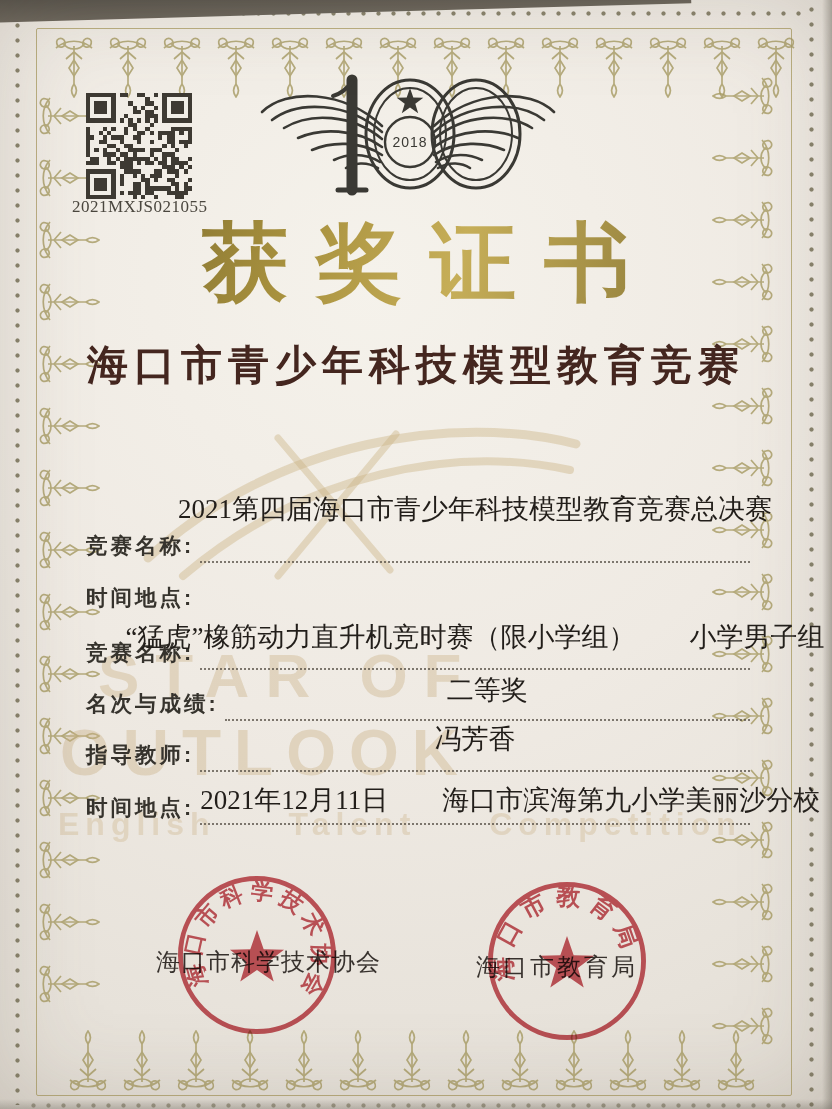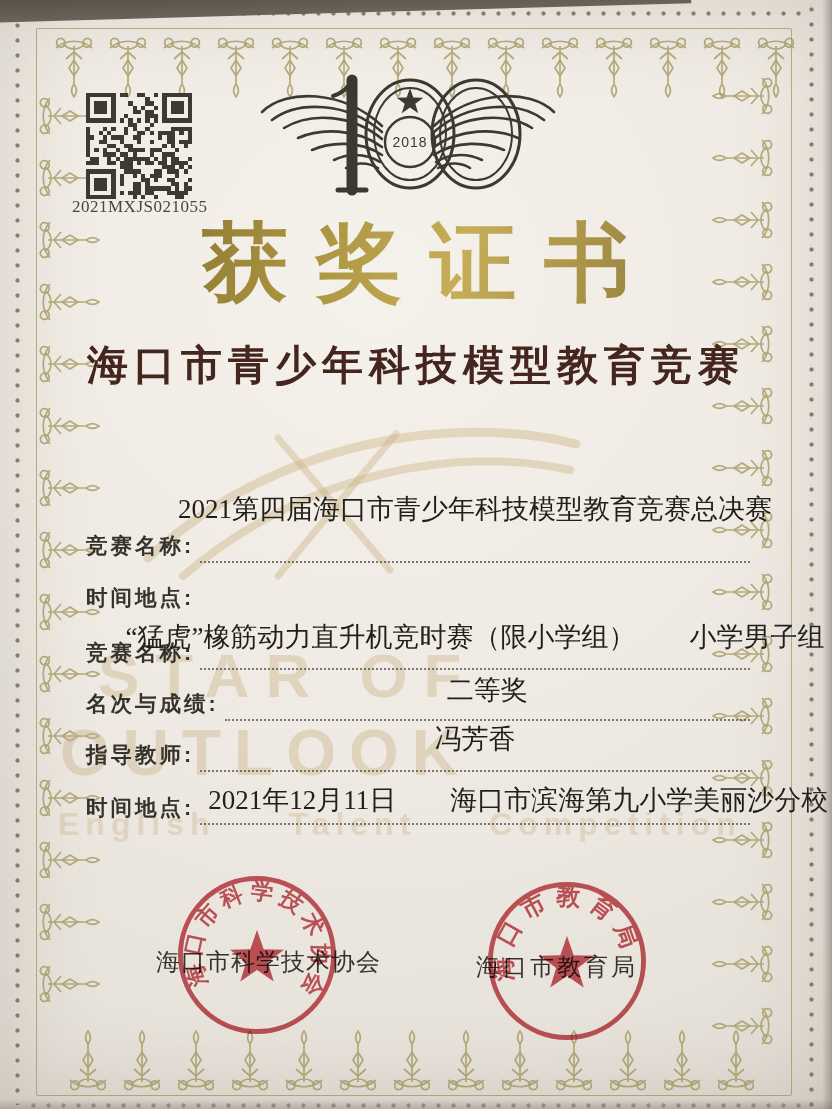--- a/index.html
+++ b/index.html
@@ -48,21 +48,21 @@
   }
   .subtitle{position:absolute;left:0;right:0;top:338px;margin:0;text-align:center;z-index:10;
     font-size:41px;font-weight:800;letter-spacing:6px;color:var(--maroon,#44261f);}
   .row{position:absolute;left:86px;width:664px;height:54px;display:flex;align-items:flex-end;z-index:10;}
   .flabel{font-size:21.5px;font-weight:700;letter-spacing:3px;color:#36332d;
     padding-bottom:3px;white-space:nowrap;}
   .fzone{flex:1;align-self:stretch;position:relative;margin-left:6px;
     border-bottom:2.5px dotted rgba(80,74,64,.72);}
   .fvalue{position:absolute;left:50%;transform:translateX(-50%);bottom:4px;white-space:nowrap;
     font-family:"Liberation Serif","DejaVu Serif",serif;font-size:27px;font-weight:500;color:#221e1a;}
-  .fvalue.left{left:8px;transform:none;text-align:right;}
+  .fvalue.left{left:0;transform:none;text-align:right;}
   .orgname{position:absolute;z-index:11;white-space:nowrap;
     font-family:"Liberation Serif","DejaVu Serif",serif;font-size:24px;color:rgba(30,24,20,.88);letter-spacing:1px;}
   .org-a{left:156px;top:946px;}
   .org-b{left:476px;top:951px;letter-spacing:3px;}
   .stamp{position:absolute;z-index:12;color:var(--seal-red,#bf3a44);mix-blend-mode:multiply;
     opacity:.85;filter:blur(.3px);}
   .stamp text{font-family:"Liberation Serif","DejaVu Serif",serif;font-weight:700;}
 </style>
 </head>
 <body>

